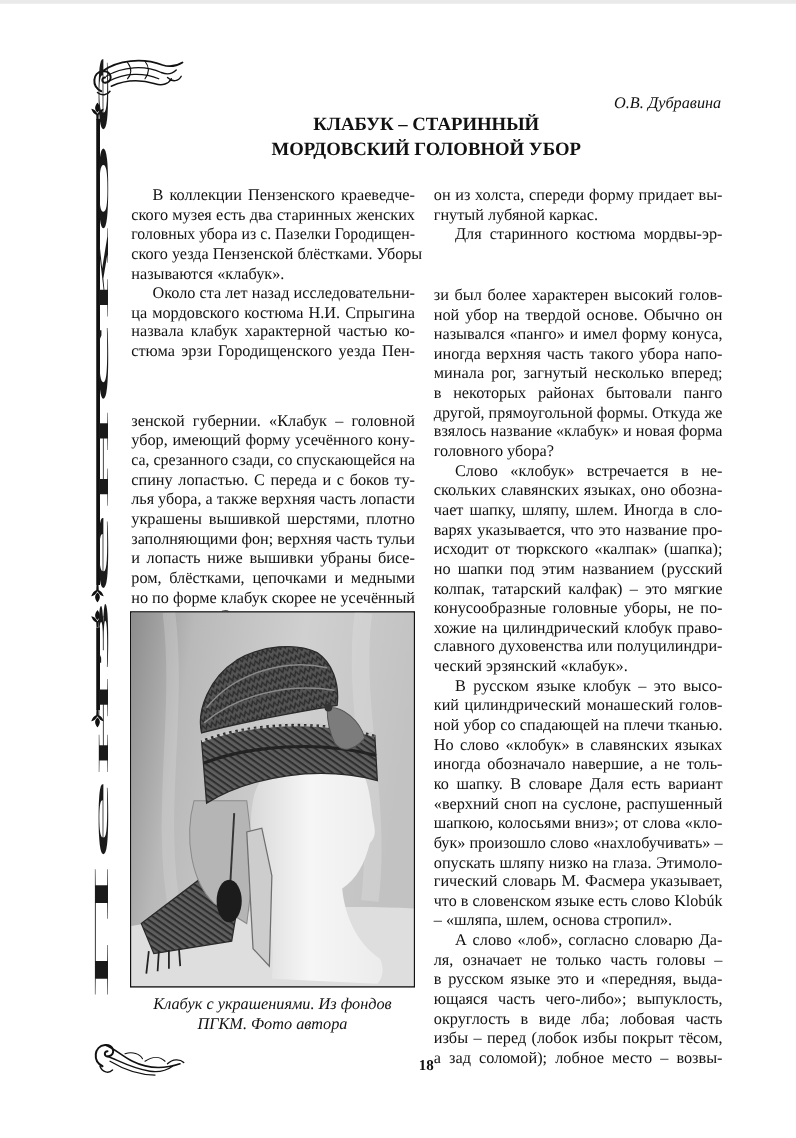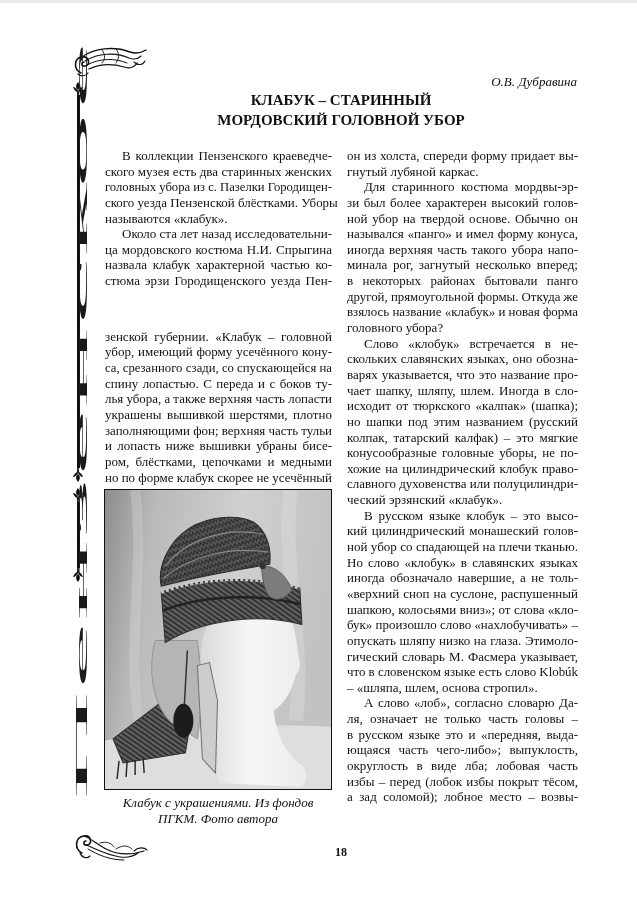--- a/index.html
+++ b/index.html
@@ -143,45 +143,46 @@
     <div class="line just" style="white-space: normal;"><span>и лопасть ниже вышивки убраны бисе-</span></div>
     <div class="line just" style="white-space: normal;"><span>ром, блёстками, цепочками и медными</span></div>
     <div class="line just" style="white-space: nowrap;"><span style="display: inline-block; transform-origin: 0px 50%; transform: scaleX(0.997186);">но по форме клабук скорее не усечённый</span></div>
     <div class="line just" style="white-space: normal;"><span>пуговками». Это очень точное описание,</span></div>
     <div class="line just" style="white-space: nowrap;"><span style="display: inline-block; transform-origin: 0px 50%; transform: scaleX(0.995887);">конус, а срезанный сзади цилиндр. Сшит</span></div>
   </div>
 <div class="col col-right" id="col-right">
     <div class="line just" style="white-space: normal;"><span>он из холста, спереди форму придает вы-</span></div>
     <div class="line" style="white-space: normal;"><span>гнутый лубяной каркас.</span></div>
     <div class="line indent just" style="white-space: normal;"><span>Для старинного костюма мордвы-эр-</span></div>
-    <div class="line just" style="white-space: normal;"><span>зи был более характерен высокий голов-</span></div>
+    <div class="line just" style="white-space: normal; margin-top: 33px;"><span>зи был более характерен высокий голов-</span></div>
     <div class="line just" style="white-space: normal;"><span>ной убор на твердой основе. Обычно он</span></div>
     <div class="line just" style="white-space: normal;"><span>назывался «панго» и имел форму конуса,</span></div>
     <div class="line just" style="white-space: normal;"><span>иногда верхняя часть такого убора напо-</span></div>
     <div class="line just" style="white-space: normal;"><span>минала рог, загнутый несколько вперед;</span></div>
     <div class="line just" style="white-space: normal;"><span>в некоторых районах бытовали панго</span></div>
     <div class="line just" style="white-space: nowrap;"><span style="display: inline-block; transform-origin: 0px 50%; transform: scaleX(0.988103);">другой, прямоугольной формы. Откуда же</span></div>
     <div class="line just" style="white-space: nowrap;"><span style="display: inline-block; transform-origin: 0px 50%; transform: scaleX(0.997504);">взялось название «клабук» и новая форма</span></div>
     <div class="line" style="white-space: normal;"><span>головного убора?</span></div>
     <div class="line indent just" style="white-space: normal;"><span>Слово «клобук» встречается в не-</span></div>
     <div class="line just" style="white-space: normal;"><span>скольких славянских языках, оно обозна-</span></div>
+    <div class="line just" style="white-space: normal;"><span>чает шапку, шляпу, шлем. Иногда в сло-</span></div>
     <div class="line just" style="white-space: normal;"><span>варях указывается, что это название про-</span></div>
-    <div class="line just" style="white-space: normal;"><span>чает шапку, шляпу, шлем. Иногда в сло-</span></div>
     <div class="line just" style="white-space: normal;"><span>исходит от тюркского «калпак» (шапка);</span></div>
     <div class="line just" style="white-space: normal;"><span>но шапки под этим названием (русский</span></div>
     <div class="line just" style="white-space: normal;"><span>колпак, татарский калфак) – это мягкие</span></div>
     <div class="line just" style="white-space: normal;"><span>конусообразные головные уборы, не по-</span></div>
     <div class="line just" style="white-space: normal;"><span>хожие на цилиндрический клобук право-</span></div>
     <div class="line just" style="white-space: nowrap;"><span style="display: inline-block; transform-origin: 0px 50%; transform: scaleX(0.996226);">славного духовенства или полуцилиндри-</span></div>
     <div class="line" style="white-space: normal;"><span>ческий эрзянский «клабук».</span></div>
     <div class="line indent just" style="white-space: normal;"><span>В русском языке клобук – это высо-</span></div>
     <div class="line just" style="white-space: normal;"><span>кий цилиндрический монашеский голов-</span></div>
     <div class="line just" style="white-space: normal;"><span>ной убор со спадающей на плечи тканью.</span></div>
     <div class="line just" style="white-space: normal;"><span>Но слово «клобук» в славянских языках</span></div>
     <div class="line just" style="white-space: normal;"><span>иногда обозначало навершие, а не толь-</span></div>
+    <div class="line just" style="white-space: normal;"><span>ко шапку.  В словаре Даля есть вариант</span></div>
     <div class="line just" style="white-space: normal;"><span>«верхний сноп на суслоне, распушенный</span></div>
     <div class="line just" style="white-space: normal;"><span>шапкою, колосьями вниз»; от слова «кло-</span></div>
     <div class="line just" style="white-space: nowrap;"><span style="display: inline-block; transform-origin: 0px 50%; transform: scaleX(0.995421);">бук» произошло слово «нахлобучивать» –</span></div>
     <div class="line just" style="white-space: normal;"><span>опускать шляпу низко на глаза. Этимоло-</span></div>
     <div class="line just" style="white-space: normal;"><span>гический словарь М. Фасмера указывает,</span></div>
     <div class="line just" style="white-space: nowrap;"><span style="display: inline-block; transform-origin: 0px 50%; transform: scaleX(0.991283);">что в словенском языке есть слово Klobúk</span></div>
     <div class="line" style="white-space: normal;"><span>– «шляпа, шлем, основа стропил».</span></div>
     <div class="line indent just" style="white-space: normal;"><span>А слово «лоб», согласно словарю Да-</span></div>
     <div class="line just" style="white-space: normal;"><span>ля, означает не только часть головы –</span></div>
     <div class="line just" style="white-space: normal;"><span>в русском языке это и «передняя, выда-</span></div>

